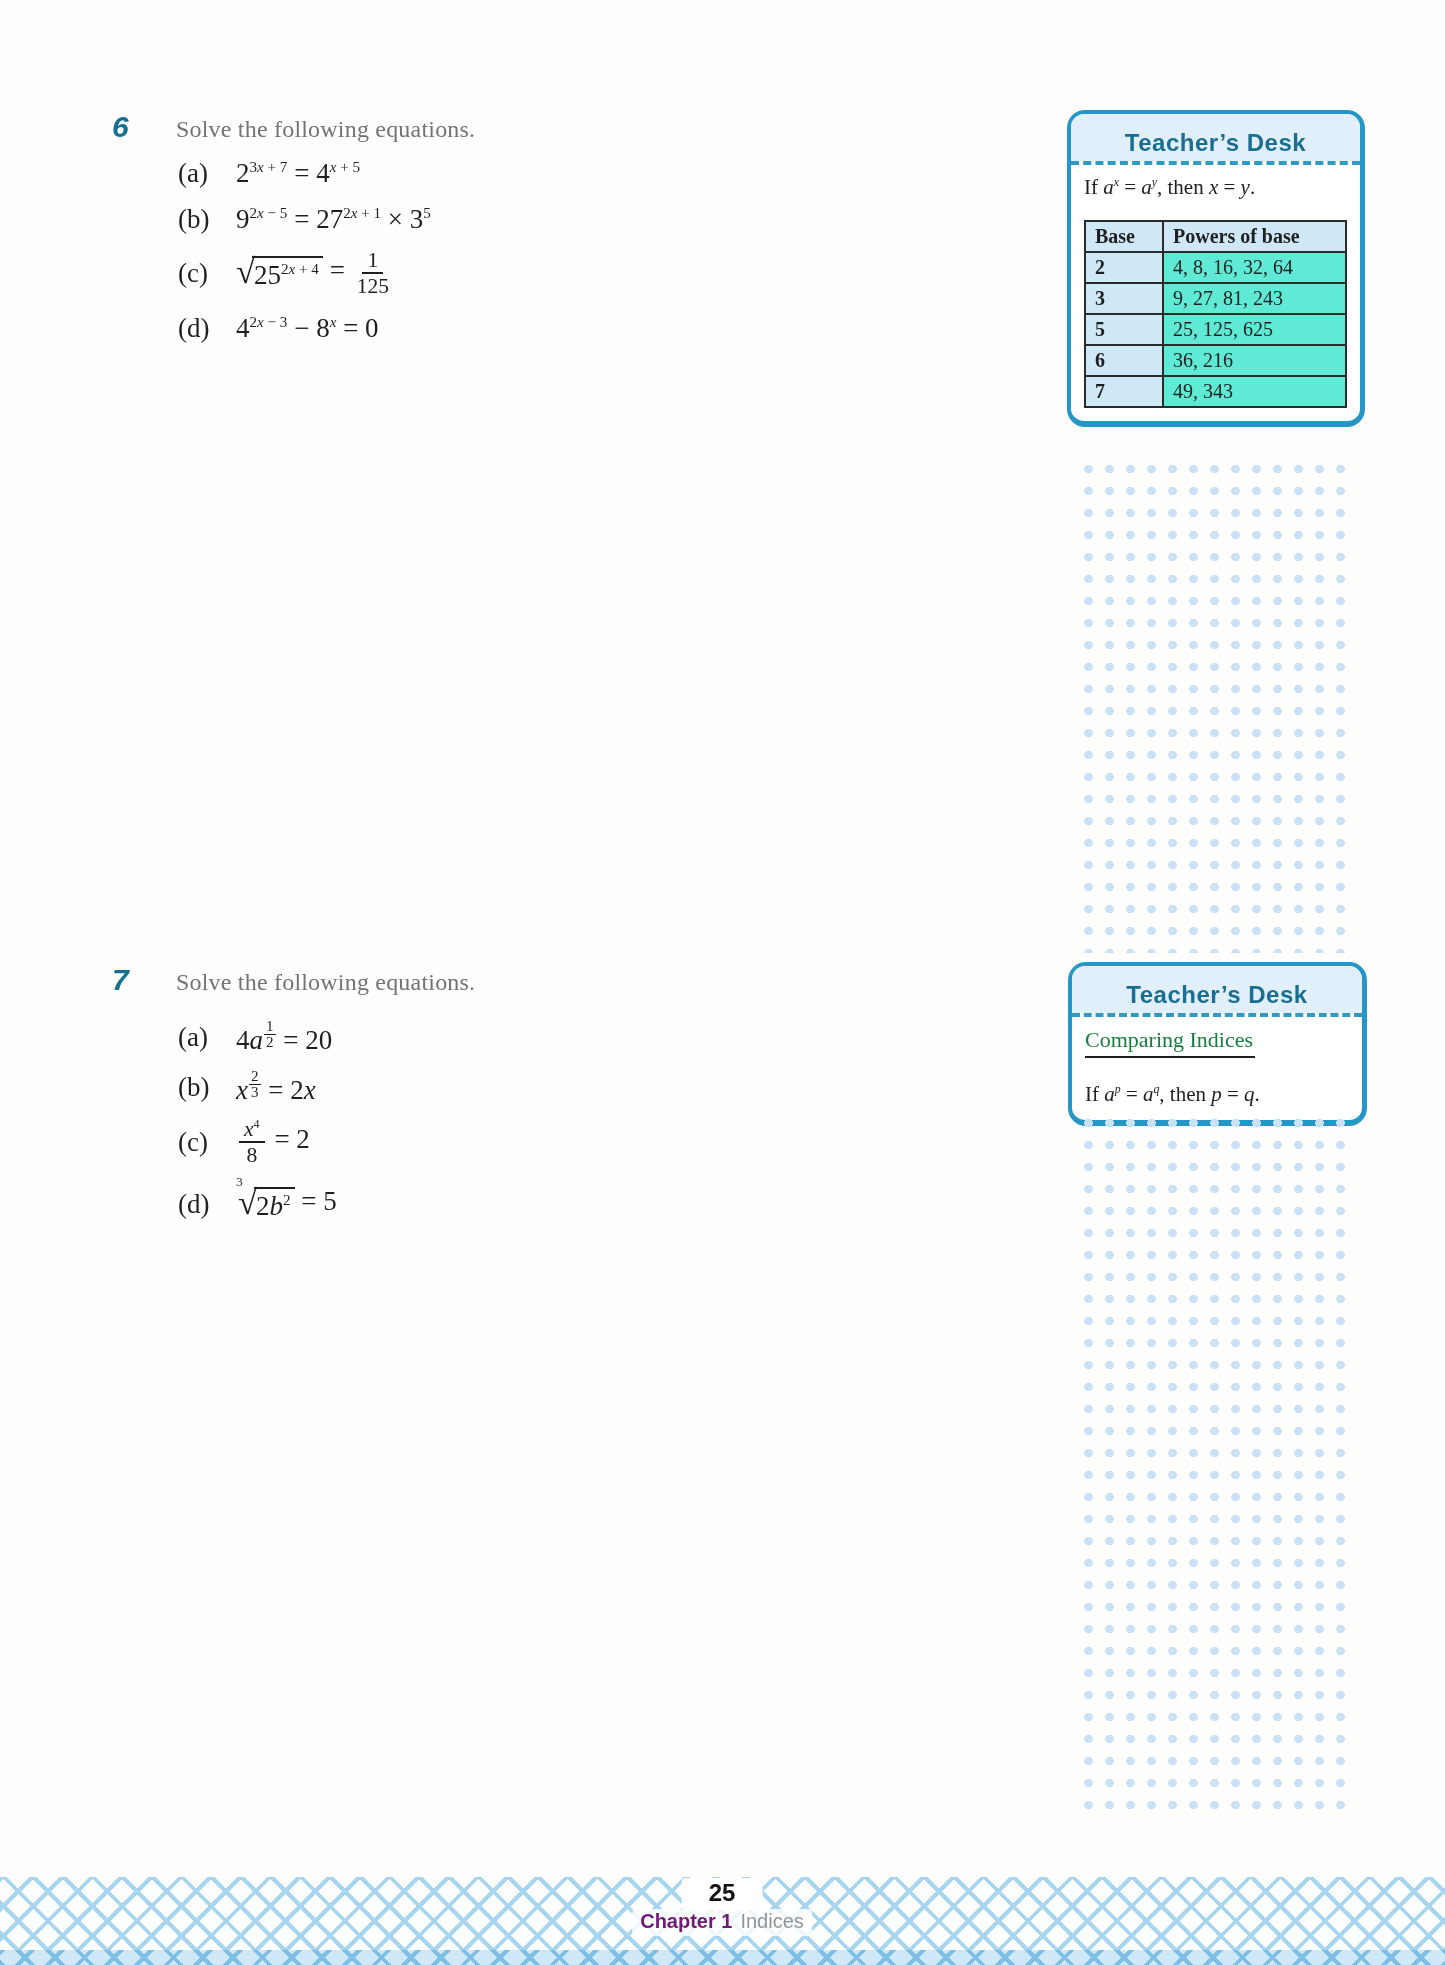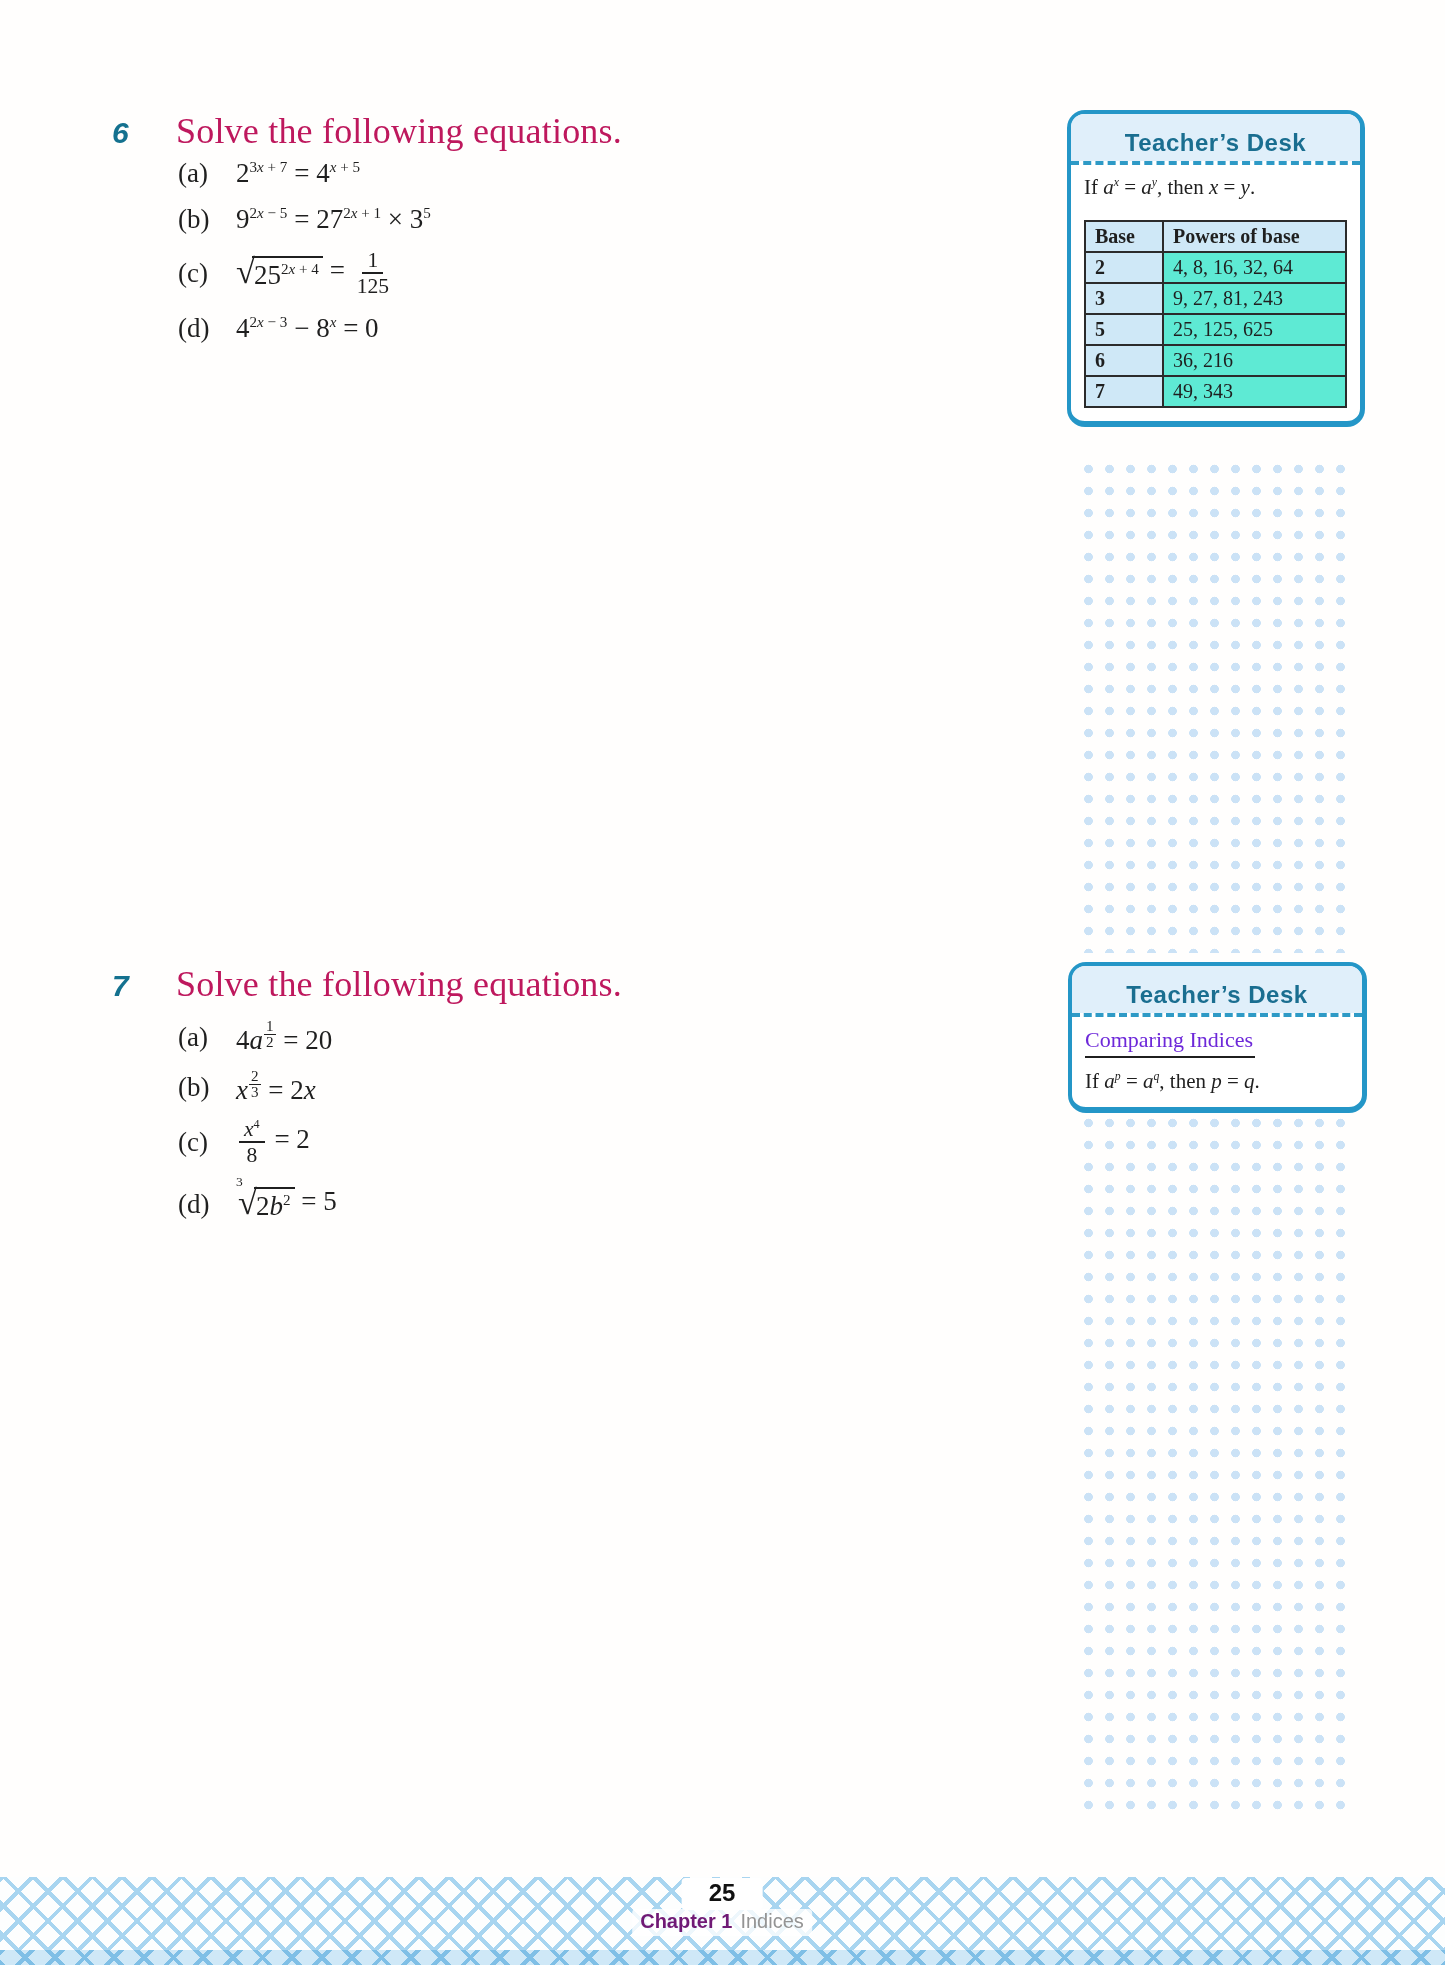--- a/index.html
+++ b/index.html
@@ -14,21 +14,21 @@
   }
 
   
   .q-head { position:absolute; left:112px; display:flex; align-items:baseline; }
   .qnum {
     width:64px;
     font-family:"Liberation Sans", sans-serif;
     font-weight:bold; font-style:italic;
     font-size:30px; color:#14718f;
   }
-  .qtitle { font-size:36px; color:#be185d; letter-spacing:0.2px; }
+  .qtitle { font-size:24px; color:#737373; letter-spacing:0.2px; }
 
   .q-item {
     position:absolute; left:178px;
     display:flex; align-items:center;
     font-size:27px;
   }
   .q-item .lab { width:46px; margin-right:12px; }
   .eq { display:inline-block; white-space:nowrap; }
   .eq i, .desk-note i { font-style:italic; }
 
@@ -60,22 +60,22 @@
     text-align:center;
     padding:15px 0 4px;
     font-family:"Liberation Sans", sans-serif;
     font-weight:bold; font-size:24px; color:#1a6e90;
     letter-spacing:0.5px;
   }
   .desk-dash { border-top:4px dashed #2e9ac6; }
   .desk-body { padding:10px 13px 13px; }
   .desk-note { font-size:21px; color:#1f1f1f; }
   .desk-subhead {
-    display:inline-block; font-size:22px; color:#6d28d9;
-    border-bottom:2px solid #1f1f1f; padding:0 2px 3px 0; margin-bottom:11px;
+    display:inline-block; font-size:22px; color:#15803d;
+    border-bottom:2px solid #1f1f1f; padding:0 2px 3px 0; margin-bottom:24px;
   }
 
   table.basetable {
     margin-top:20px; border-collapse:collapse; width:100%;
     font-size:20px;
   }
   table.basetable th, table.basetable td {
     border:2.5px solid #2b2b2b; padding:3px 9px; text-align:left;
   }
   table.basetable th { background:#cfe8f7; font-weight:bold; }

